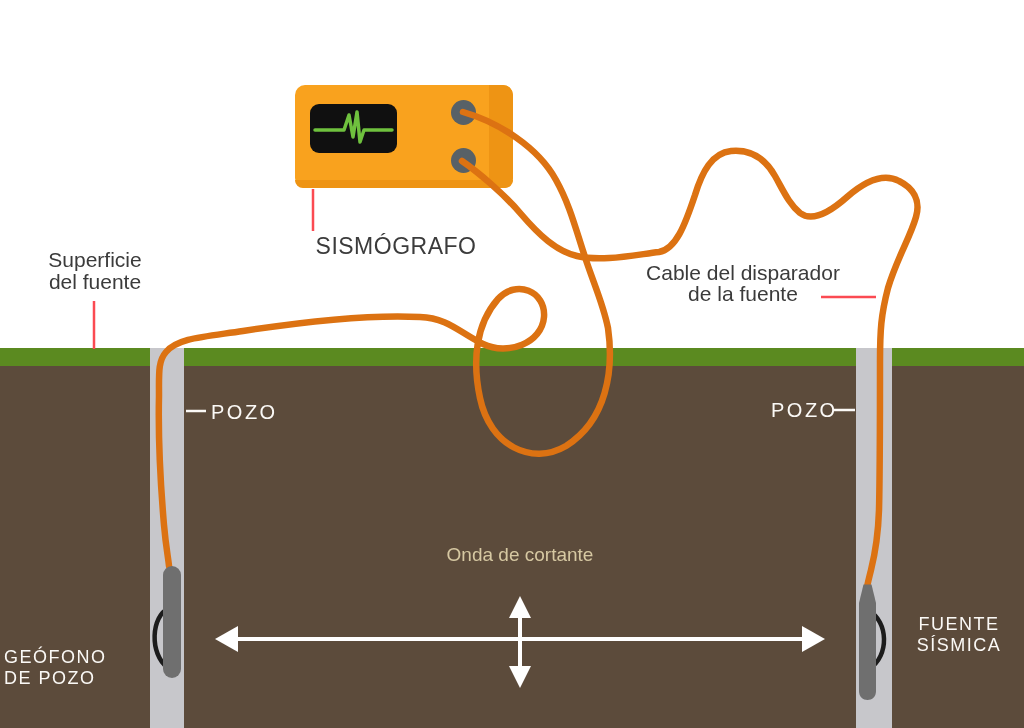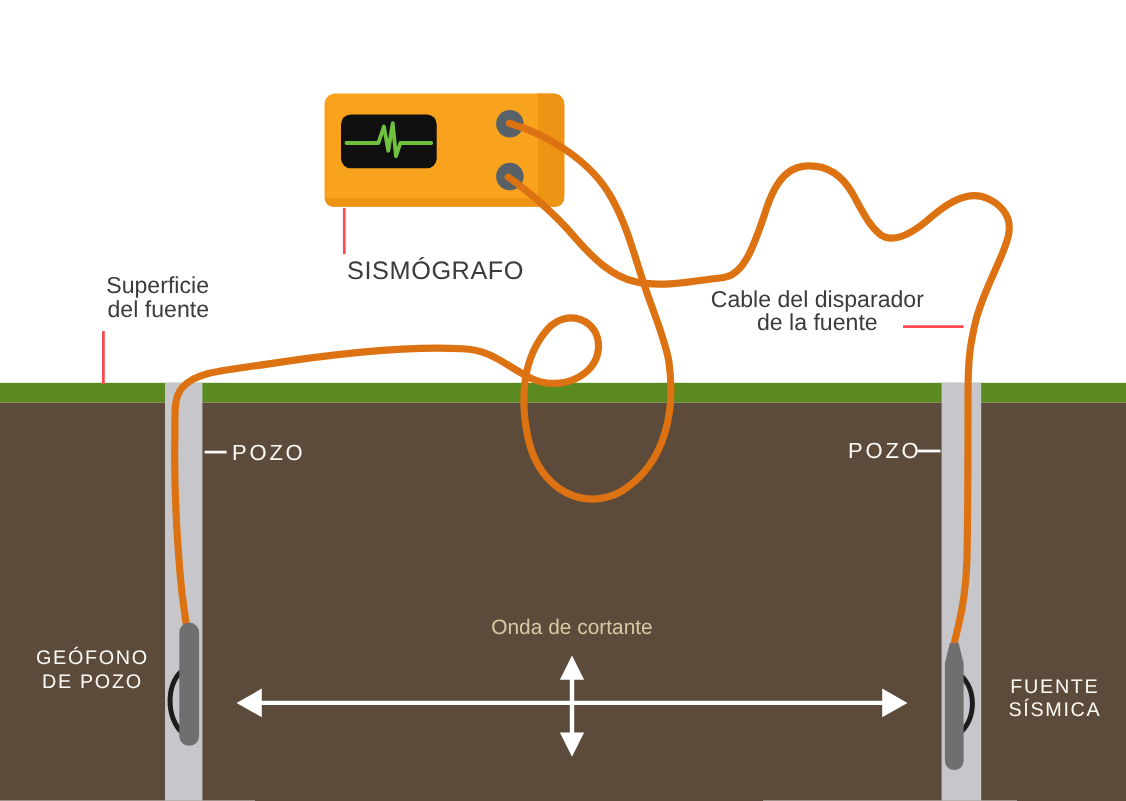--- a/index.html
+++ b/index.html
@@ -48,27 +48,27 @@
   .port{
     position:absolute;width:25px;height:25px;border-radius:50%;
     background:var(--port);left:156px;
   }
   .port.top{top:15px;}
   .port.bottom{top:63px;}
   .overlay{position:absolute;left:0;top:0;width:1024px;height:728px;pointer-events:none;}
   .label{position:absolute;white-space:nowrap;}
   .label-dark{color:var(--text-dark);}
   .label-white{color:var(--text-white);}
-  .surface-label{left:0;top:249px;width:190px;text-align:right;font-size:21px;line-height:22px;}
+  .surface-label{left:0;top:249px;width:190px;text-align:center;font-size:21px;line-height:22px;}
   .seismograph-label{left:296px;top:233px;width:200px;text-align:center;font-size:23px;letter-spacing:0.5px;}
   .trigger-label{left:593px;top:262px;width:300px;text-align:center;font-size:21px;line-height:21px;}
   .pozo-left{left:211px;top:401px;font-size:20px;letter-spacing:2.5px;}
   .pozo-right{left:771px;top:399px;font-size:20px;letter-spacing:2.5px;}
-  .wave-label{left:320px;top:560px;width:400px;text-align:center;font-size:19px;line-height:21px;color:var(--text-tan);}
-  .geophone-label{left:4px;top:588px;width:160px;text-align:center;font-size:18px;letter-spacing:1.5px;line-height:21px;}
+  .wave-label{left:320px;top:544px;width:400px;text-align:center;font-size:19px;line-height:21px;color:var(--text-tan);}
+  .geophone-label{left:4px;top:647px;width:160px;text-align:left;font-size:18px;letter-spacing:1.5px;line-height:21px;}
   .source-label{left:879px;top:614px;width:160px;text-align:center;font-size:18px;letter-spacing:1.5px;line-height:21px;}
 </style>
 </head>
 <body>
 
 <div class="stage">
 
   <div class="grass"></div>
   <div class="ground"></div>
 

